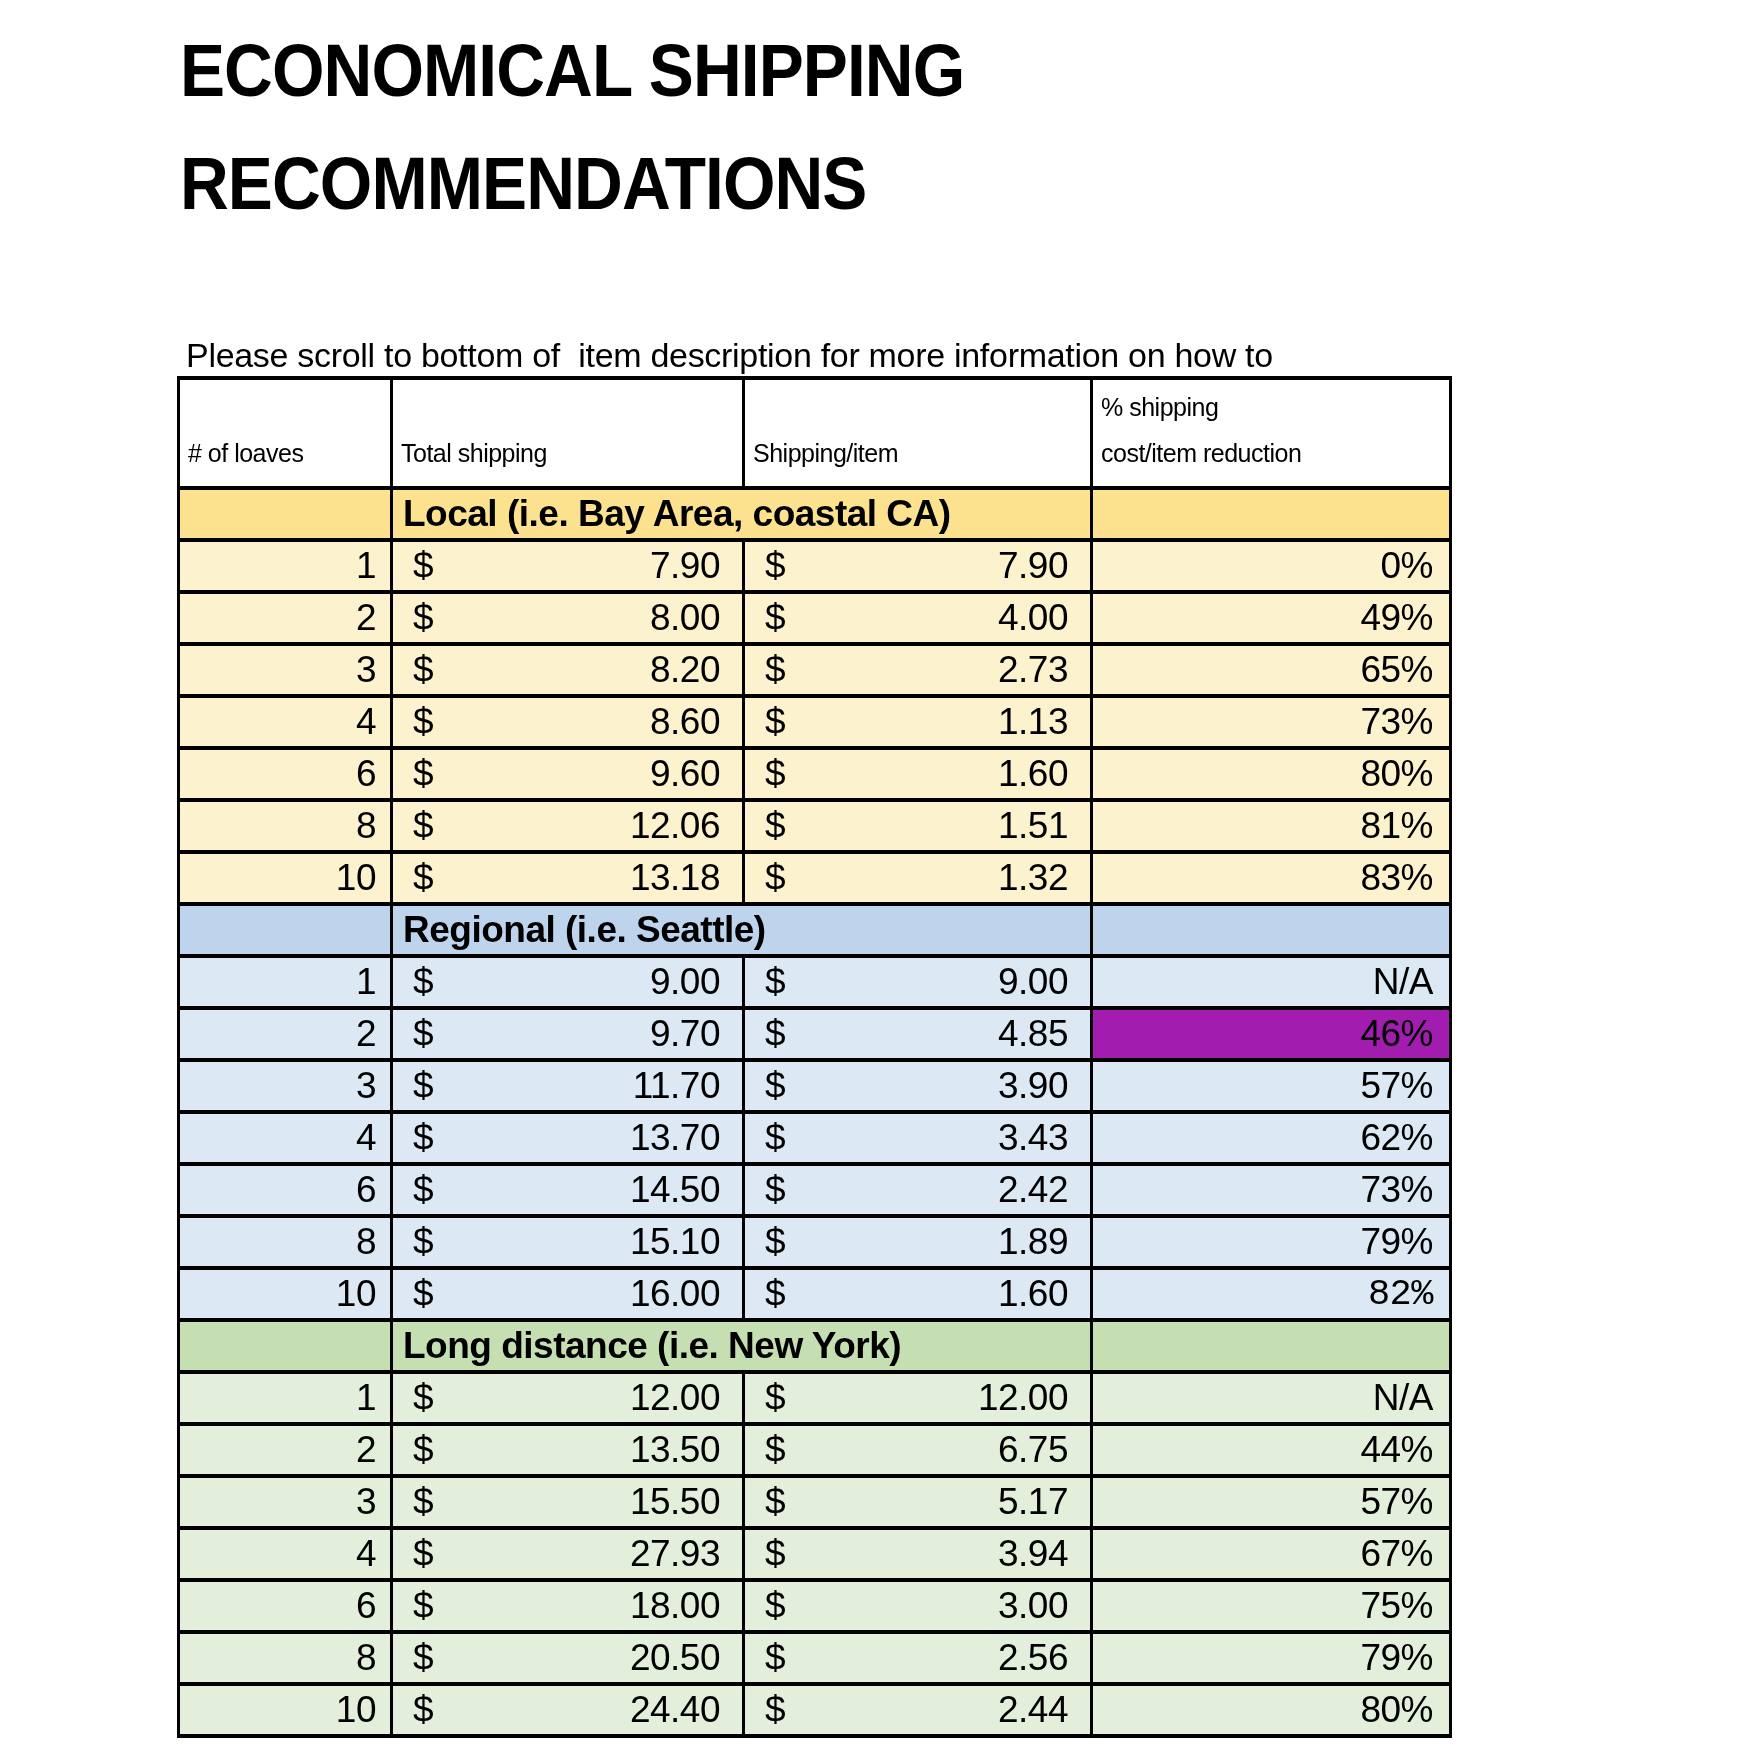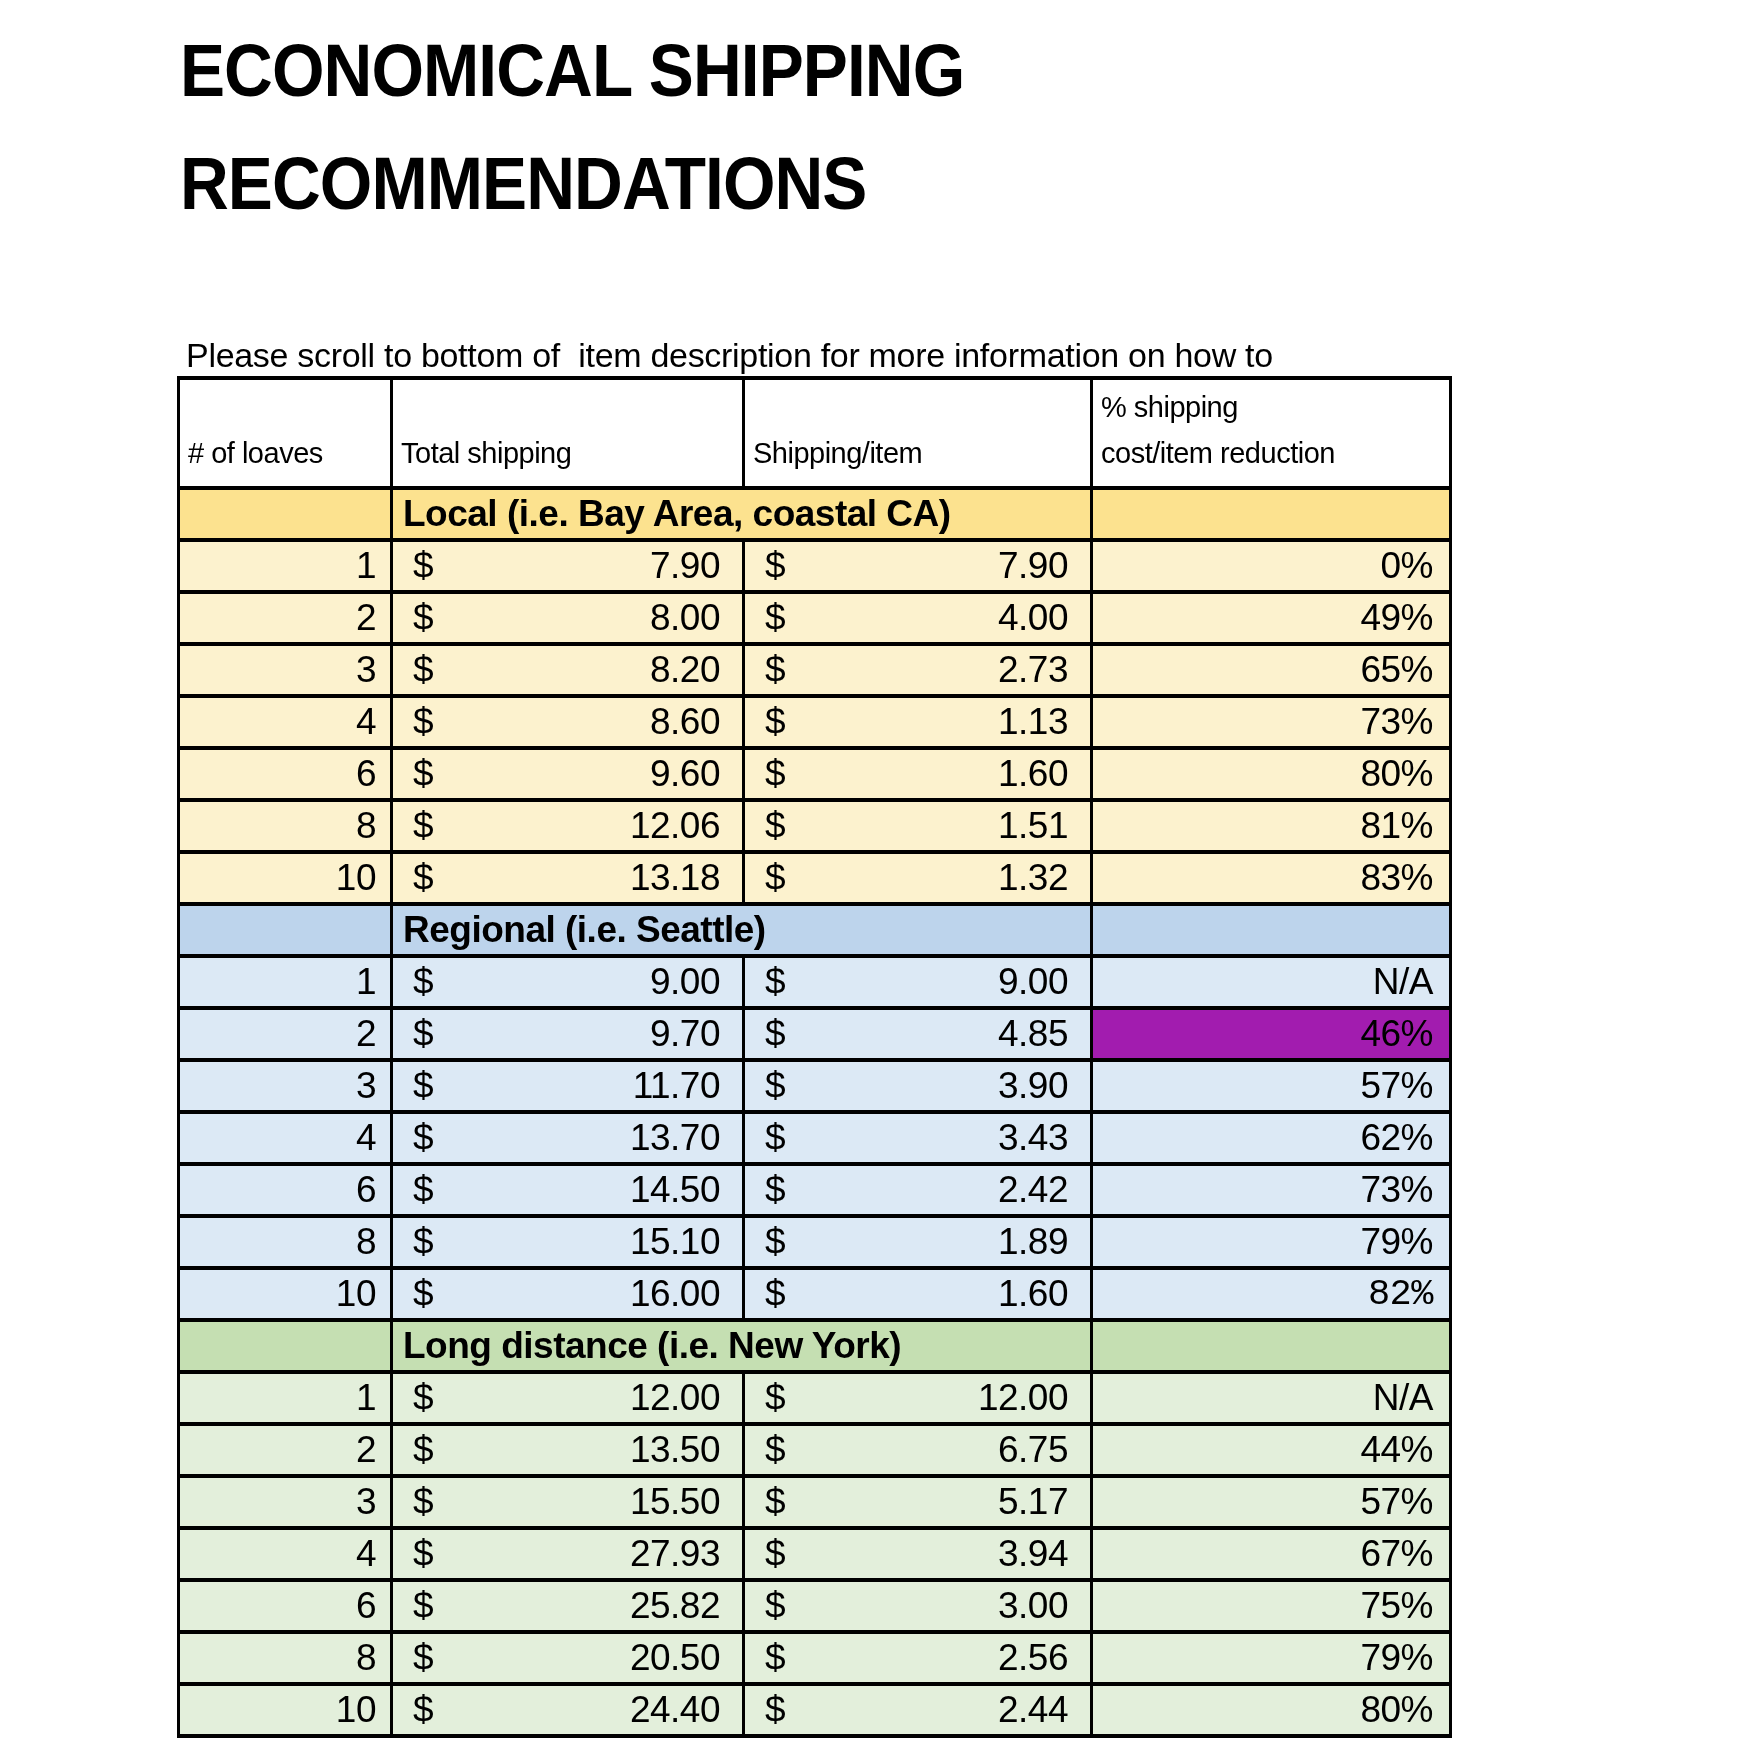--- a/index.html
+++ b/index.html
@@ -56,21 +56,21 @@
     border-bottom-width: 4px;
     overflow: hidden;
   }
   thead th {
     height: 110px;
     background: #ffffff;
     font-weight: normal;
     text-align: left;
     vertical-align: bottom;
     padding: 4px 6px 10px 8px;
-    font-size: 29px;
+    font-size: 25px;
     line-height: 46px;
   }
   thead th .hdr-line { display: block; }
   tbody td { height: 52px; vertical-align: middle; }
   td.band-cell { font-weight: bold; padding-left: 10px; font-size: 37px; }
   td.loaves-cell { text-align: right; padding-right: 14px; }
   td.money-cell { padding: 0; }
   .money-wrap {
     display: flex;
     justify-content: space-between;
@@ -416,21 +416,21 @@
               <span>3.94</span>
             </div>
           </td>
           <td class="pct-cell" style="background-color: rgb(227, 239, 219);">67%</td>
         </tr>
         <tr>
           <td class="loaves-cell" style="background-color: rgb(227, 239, 219);">6</td>
           <td class="money-cell" style="background-color: rgb(227, 239, 219);">
             <div class="money-wrap">
               <span>$</span>
-              <span>25.82</span>
+              <span>18.00</span>
             </div>
           </td>
           <td class="money-cell" style="background-color: rgb(227, 239, 219);">
             <div class="money-wrap">
               <span>$</span>
               <span>3.00</span>
             </div>
           </td>
           <td class="pct-cell" style="background-color: rgb(227, 239, 219);">75%</td>
         </tr>

